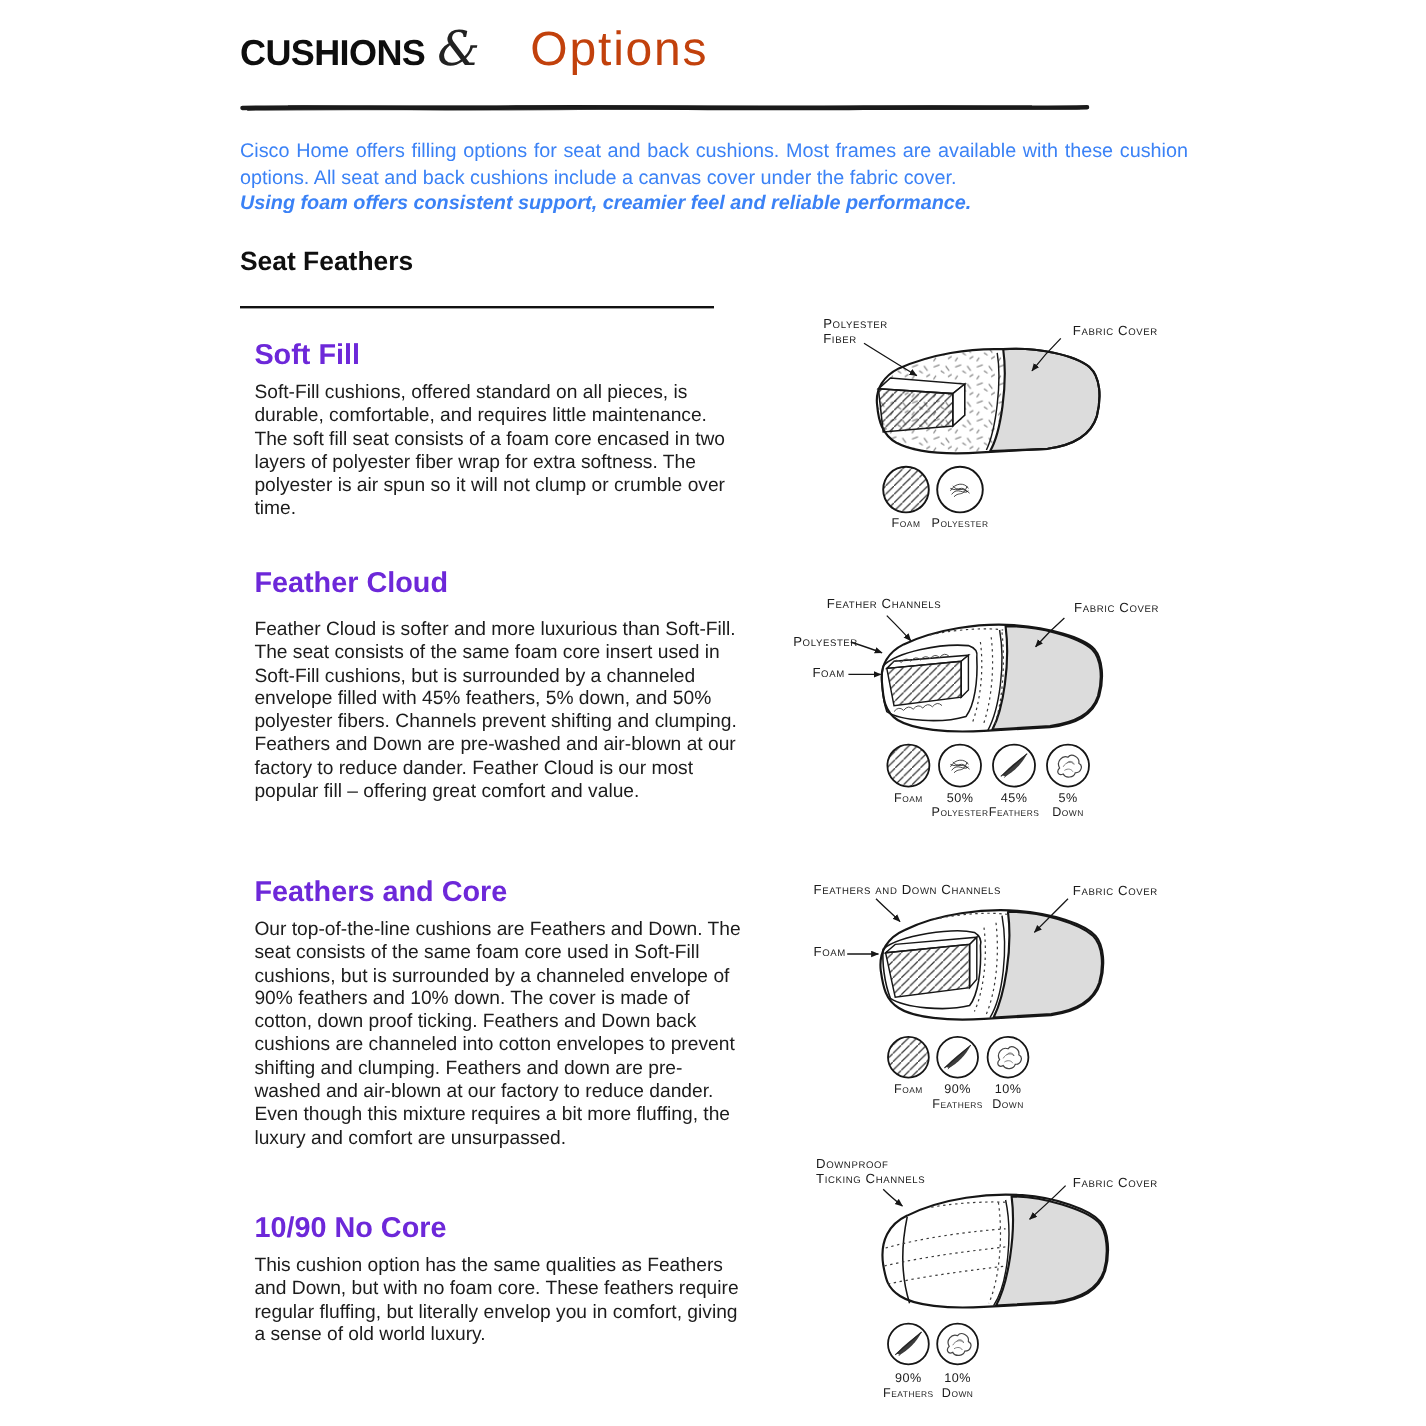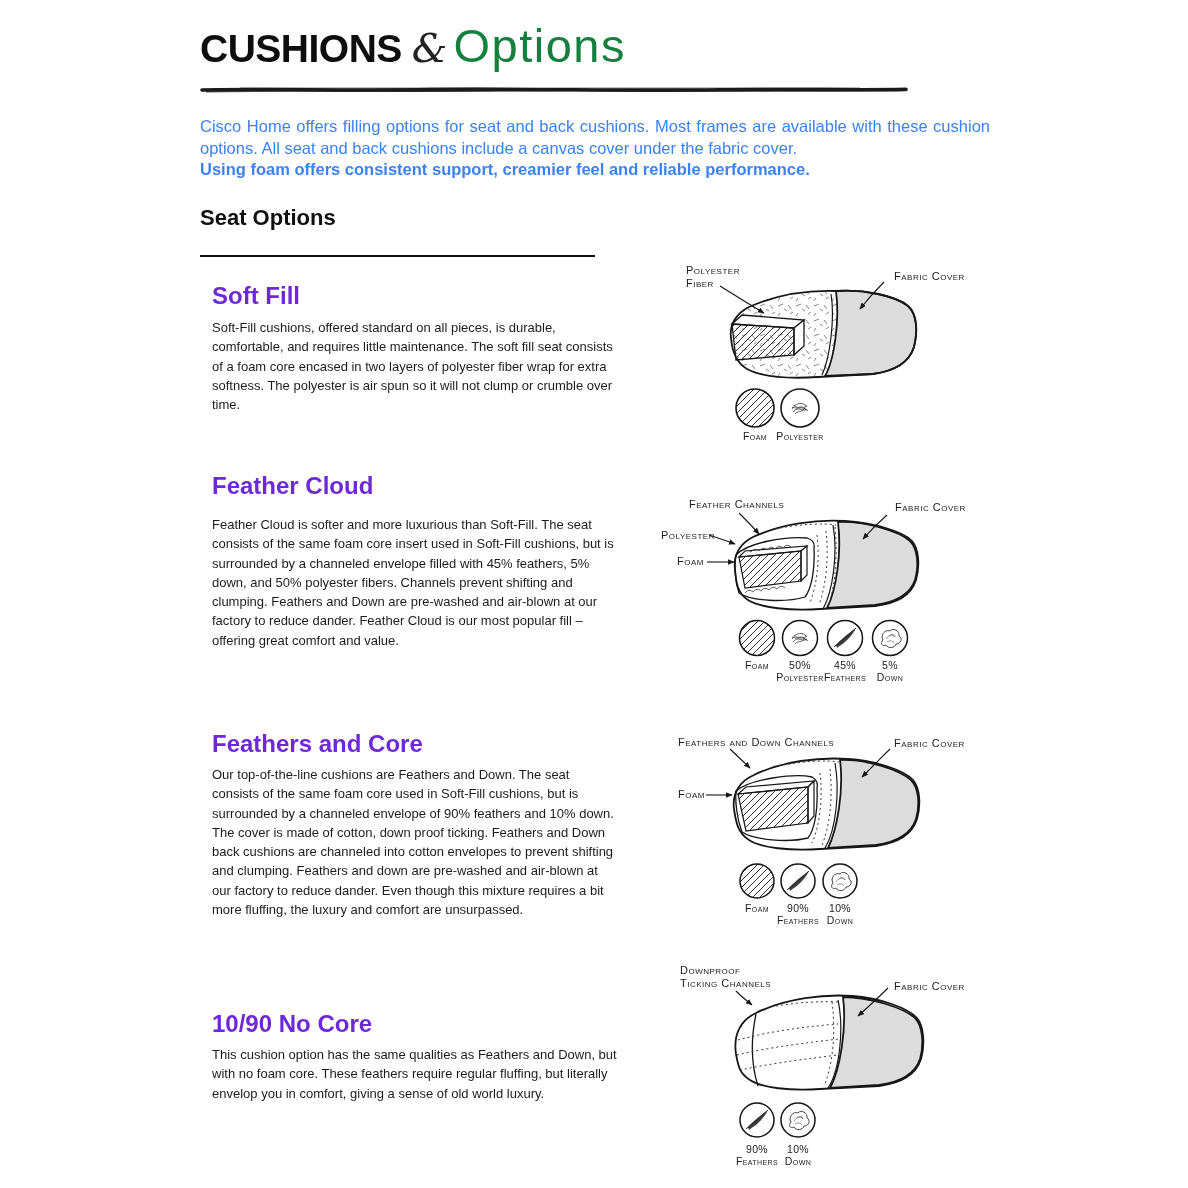--- a/index.html
+++ b/index.html
@@ -1,32 +1,32 @@
 <!DOCTYPE html>
 <html><head>
 <meta charset="utf-8">
 <style>
   html,body{margin:0;padding:0;background:#ffffff;}
   .page{position:relative;width:1188px;height:1188px;background:#fff;overflow:hidden;
         font-family:"Liberation Sans","DejaVu Sans",sans-serif;color:#1c1c1c;}
   
   .title{position:absolute;left:200px;top:18px;white-space:nowrap;}
-  .t-main{font-size:39px;font-weight:800;letter-spacing:-0.5px;color:#0e0e0e;}
+  .t-main{font-size:30px;font-weight:800;letter-spacing:-0.5px;color:#0e0e0e;}
   .t-amp{font-family:"DejaVu Serif","Liberation Serif",serif;font-style:italic;font-size:40px;color:#222;margin:0 6px 0 10px;}
-  .t-sub{font-size:47px;font-weight:300;color:#15803d;letter-spacing:1.5px;}
+  .t-sub{font-size:40px;font-weight:300;color:#c2410c;letter-spacing:1.5px;margin-left:36px;}
   .rough-line{position:absolute;left:200px;top:84px;width:708px;height:12px;}
   
   .intro{position:absolute;left:200px;top:116px;width:790px;font-size:16.5px;line-height:21.5px;text-align:justify;color:#3b82f6;}
-  .intro-em{display:block;font-weight:bold;text-align:left;}
+  .intro-em{display:block;font-weight:bold;font-style:italic;text-align:left;}
   
   .sec-h{position:absolute;left:200px;top:205px;font-size:22px;font-weight:800;color:#0f0f0f;}
   .sec-rule{position:absolute;left:200px;top:255px;width:395px;height:2px;background:#111;}
   
   .opt-h{position:absolute;left:212px;font-size:24px;font-weight:800;color:#6d28d9;}
-  .opt-b{position:absolute;left:212px;width:406px;font-size:13px;line-height:19.3px;color:#1c1c1c;}
+  .opt-b{position:absolute;left:212px;width:406px;font-size:16px;line-height:19.3px;color:#1c1c1c;}
   
   .fig{position:absolute;}
   .fig svg{position:absolute;left:0;top:0;}
   .callout{position:absolute;font-size:11px;line-height:12.5px;letter-spacing:0.5px;
            font-variant:small-caps;color:#1b1b1b;white-space:pre-line;}
   .leg{position:absolute;width:64px;text-align:center;font-variant:small-caps;
        font-size:10.5px;line-height:11.5px;letter-spacing:0.4px;color:#1b1b1b;}
 </style>
 </head>
 <body>
@@ -41,21 +41,21 @@
     <path d="M2,6 C60,4.5 150,7 230,5.6 C330,4.6 430,7.2 520,5.8 C600,5 660,6.4 706,5.4" stroke="#1b1b1b" stroke-width="3.6" fill="none" stroke-linecap="round"></path>
     <path d="M6,7.6 C90,6 180,8.2 300,6.6 C420,5.6 540,8 700,6.2" stroke="#1b1b1b" stroke-width="1.7" fill="none" opacity="0.75"></path>
     <path d="M40,4 C120,3 260,4.6 380,4 C480,3.6 560,4.4 660,4" stroke="#1b1b1b" stroke-width="1.2" fill="none" opacity="0.55"></path>
   </svg>
 
   <div class="intro">
     <span>Cisco Home offers filling options for seat and back cushions. Most frames are available with these cushion options. All seat and back cushions include a canvas cover under the fabric cover.</span>
     <span class="intro-em">Using foam offers consistent support, creamier feel and reliable performance.</span>
   </div>
 
-  <div class="sec-h">Seat Options</div>
+  <div class="sec-h">Seat Feathers</div>
   <div class="sec-rule"></div>
 
   <div class="opt-h" style="top:282px">Soft Fill</div>
   <div class="opt-b" style="top:318px">Soft-Fill cushions, offered standard on all pieces, is durable, comfortable, and requires little maintenance. The soft fill seat consists of a foam core encased in two layers of polyester fiber wrap for extra softness. The polyester is air spun so it will not clump or crumble over time.</div>
 
   <div class="opt-h" style="top:472px">Feather Cloud</div>
   <div class="opt-b" style="top:515px">Feather Cloud is softer and more luxurious than Soft-Fill.  The seat consists of the same foam core insert used in Soft-Fill cushions, but is surrounded by a channeled envelope filled with 45% feathers, 5% down, and 50% polyester fibers. Channels prevent shifting and clumping. Feathers and Down are pre-washed and air-blown at our factory to reduce dander. Feather Cloud is our most popular fill – offering great comfort and value.</div>
 
   <div class="opt-h" style="top:730px">Feathers and Core</div>
   <div class="opt-b" style="top:765px">Our top-of-the-line cushions are Feathers and Down. The seat consists of the same foam core used in Soft-Fill cushions, but is surrounded by a channeled envelope of 90% feathers and 10% down. The cover is made of cotton, down proof ticking. Feathers and Down back cushions are channeled into cotton envelopes to prevent shifting and clumping. Feathers and down are pre-washed and air-blown at our factory to reduce dander. Even though this mixture requires a bit more fluffing, the luxury and comfort are unsurpassed.</div>

